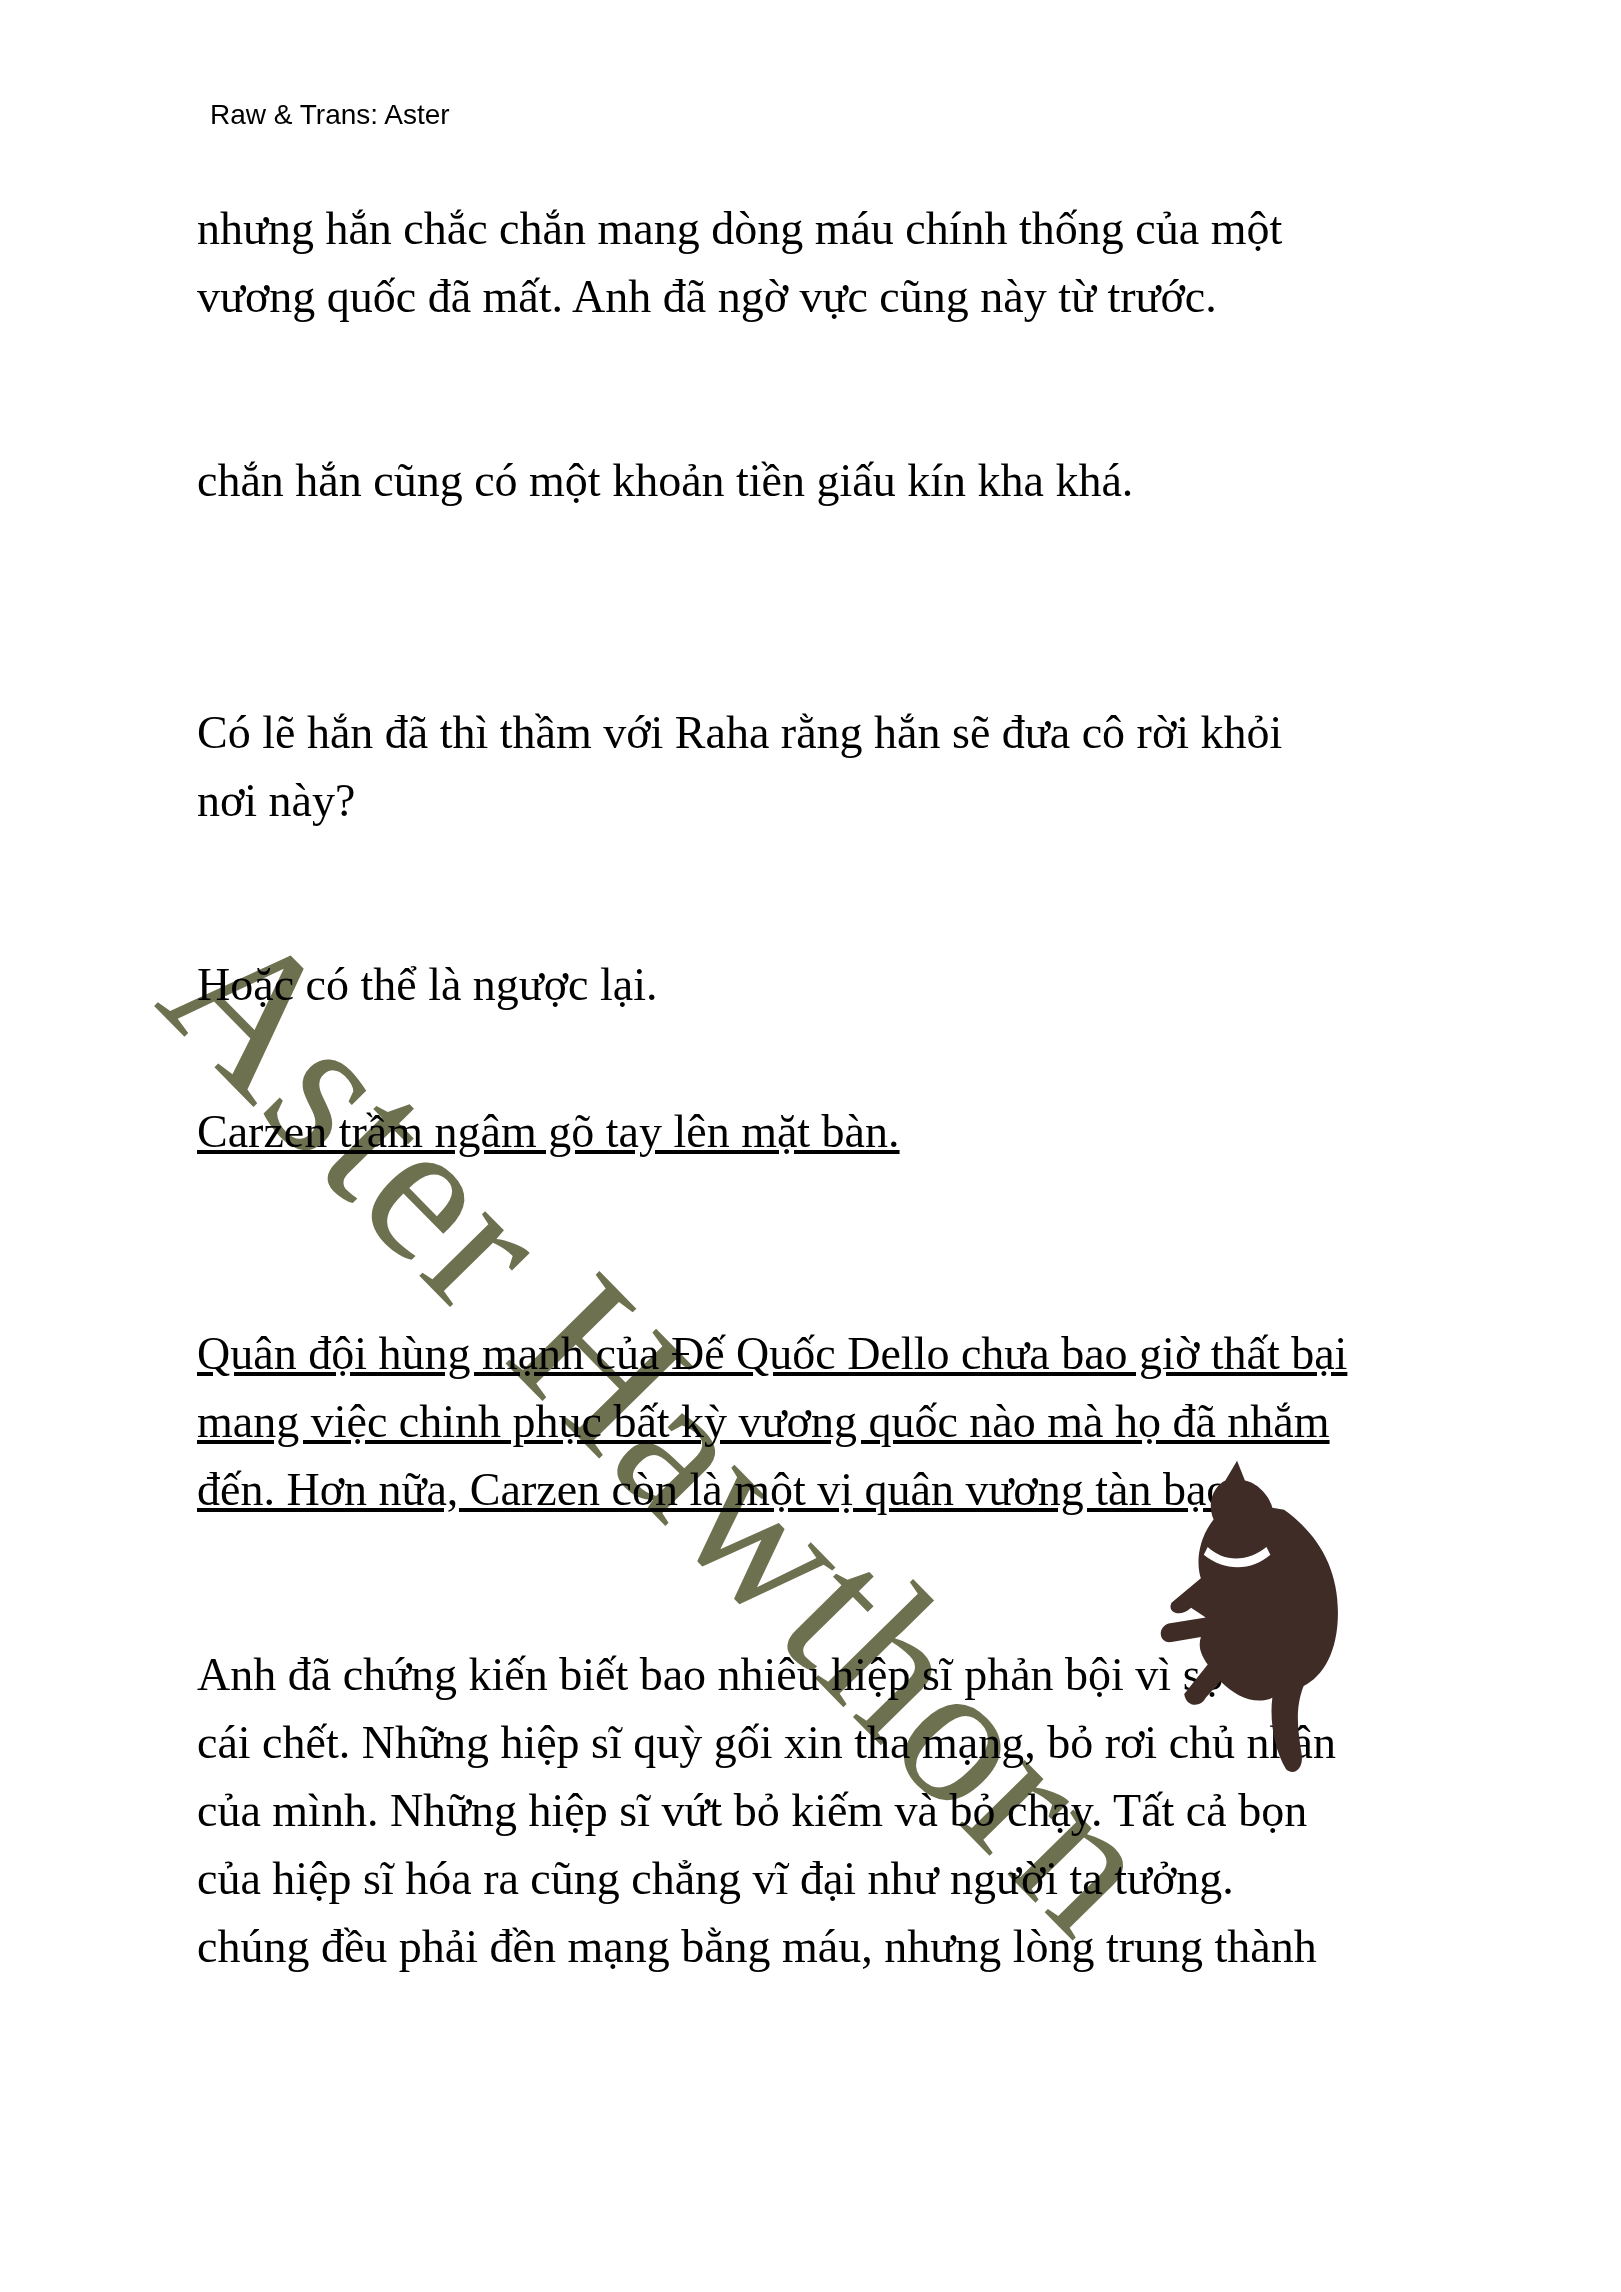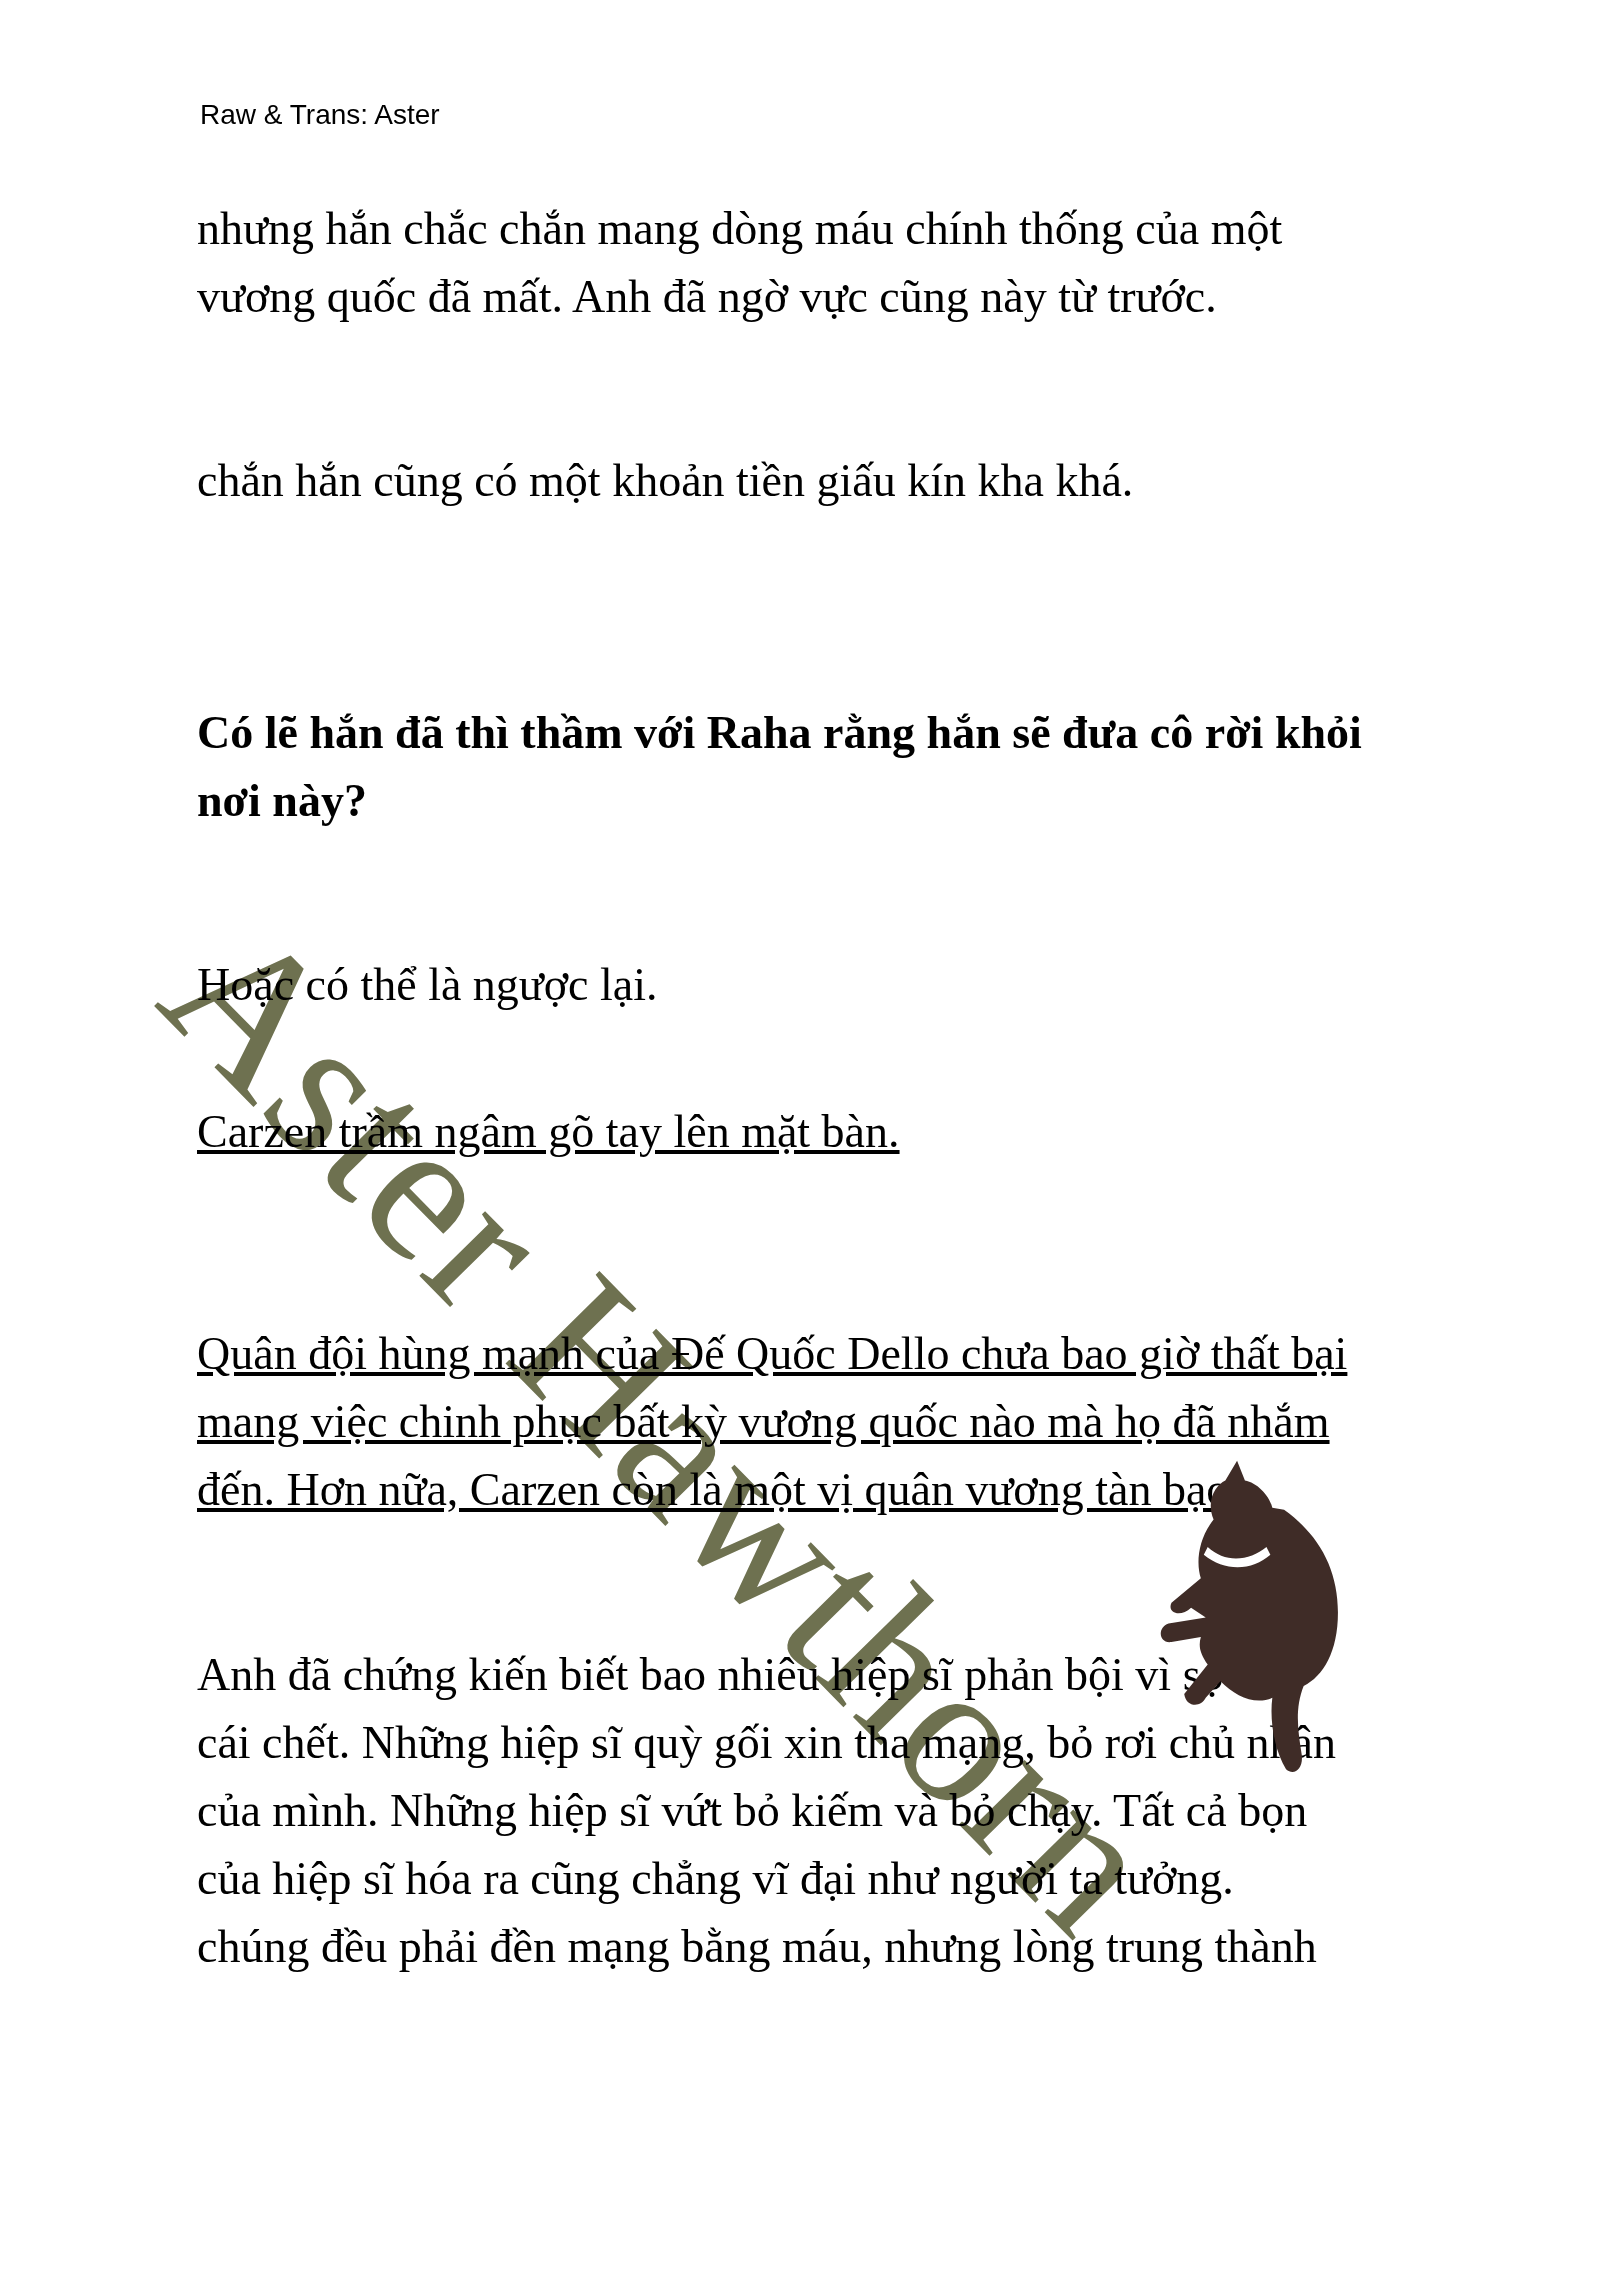--- a/index.html
+++ b/index.html
@@ -9,21 +9,21 @@
     }
     .page {
       position: relative;
       width: 1621px;
       height: 2293px;
       background: #ffffff;
       overflow: hidden;
     }
     .header {
       position: absolute;
-      left: 200px;
+      left: 210px;
       top: 98px;
       font-family: "Liberation Sans", sans-serif;
       font-size: 28px;
       color: #000000;
       line-height: 33px;
       white-space: nowrap;
     }
     .para {
       position: absolute;
       left: 197px;
@@ -74,21 +74,21 @@
 
     <p class="para" style="top:195px;">
       <span class="line">nhưng hắn chắc chắn mang dòng máu chính thống của một</span>
       <span class="line">vương quốc đã mất. Anh đã ngờ vực cũng này từ trước.</span>
     </p>
 
     <p class="para" style="top:447px;">
       <span class="line">chắn hắn cũng có một khoản tiền giấu kín kha khá.</span>
     </p>
 
-    <p class="para" style="top:699px;font-weight:bold;">
+    <p class="para" style="top:699px;">
       <span class="line">Có lẽ hắn đã thì thầm với Raha rằng hắn sẽ đưa cô rời khỏi</span>
       <span class="line">nơi này?</span>
     </p>
 
     <p class="para" style="top:951px;">
       <span class="line">Hoặc có thể là ngược lại.</span>
     </p>
 
     <p class="para" style="top:1098px;text-decoration:underline;">
       <span class="line">Carzen trầm ngâm gõ tay lên mặt bàn.</span>

